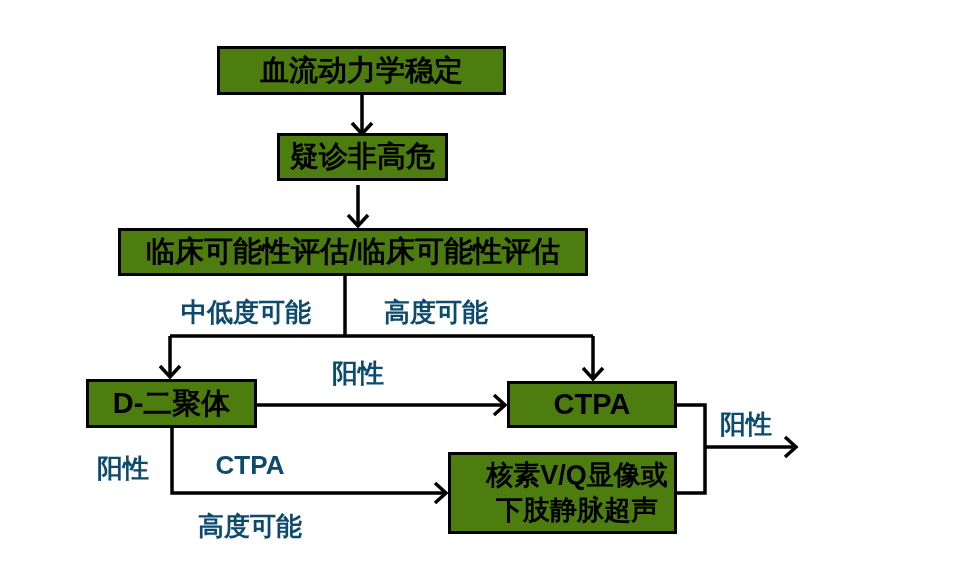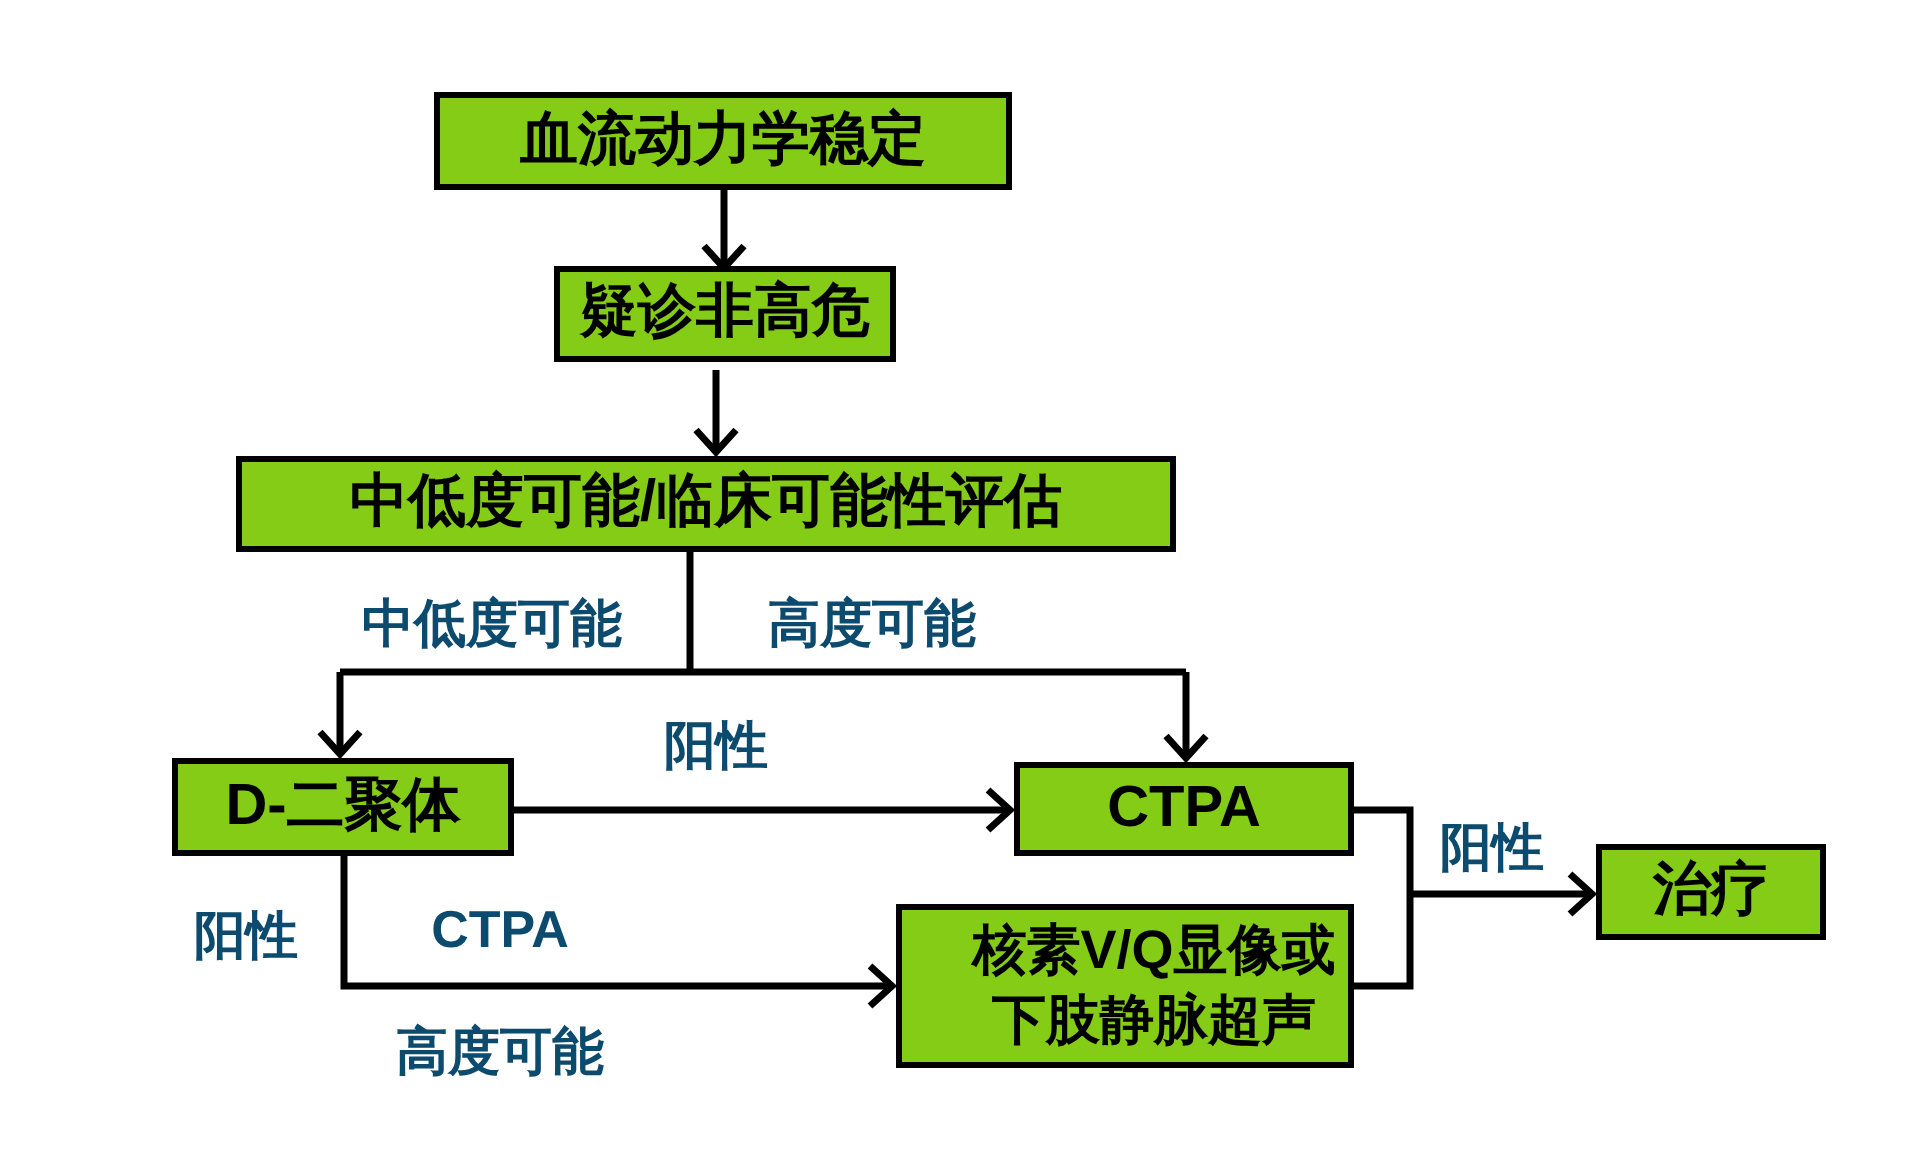--- a/index.html
+++ b/index.html
@@ -8,21 +8,21 @@
     background: #ffffff;
     font-family: "Liberation Sans", "DejaVu Sans", sans-serif;
     position: relative;
     overflow: hidden;
   }
   .stage { position: absolute; left: 0; top: 0; width: 956px; height: 579px; }
   svg.wires { position: absolute; left: 0; top: 0; z-index: 1; }
   .box {
     position: absolute;
     border: 3px solid #000;
-    background: #84cc16;
+    background: #4d7c0f;
     box-sizing: border-box;
     display: flex;
     align-items: center;
     justify-content: center;
     text-align: center;
     font-weight: bold;
     font-size: 29px;
     color: #000;
     z-index: 2;
     line-height: 1.15;
@@ -79,39 +79,36 @@
 
   <div class="box b1">
     <span>血流动力学稳定</span>
   </div>
 
   <div class="box b2">
     <span>疑诊非高危</span>
   </div>
 
   <div class="box b3">
-    <span>中低度可能/临床可能性评估</span>
+    <span>临床可能性评估/临床可能性评估</span>
   </div>
 
   <div class="box b4">
     <span>D-二聚体</span>
   </div>
 
   <div class="box b5">
     <span>CTPA</span>
   </div>
 
   <div class="box b6">
     <span>核素V/Q显像或
 下肢静脉超声</span>
   </div>
 
-  <div class="box b7">
-    <span>治疗</span>
-  </div>
 
   <div class="lbl l-lowmid">中低度可能</div>
   <div class="lbl l-high">高度可能</div>
   <div class="lbl l-pos1">阳性</div>
   <div class="lbl l-pos2">阳性</div>
   <div class="lbl l-ctpa">CTPA</div>
   <div class="lbl l-contra">高度可能</div>
   <div class="lbl l-pos3">阳性</div>
 
 </div>

